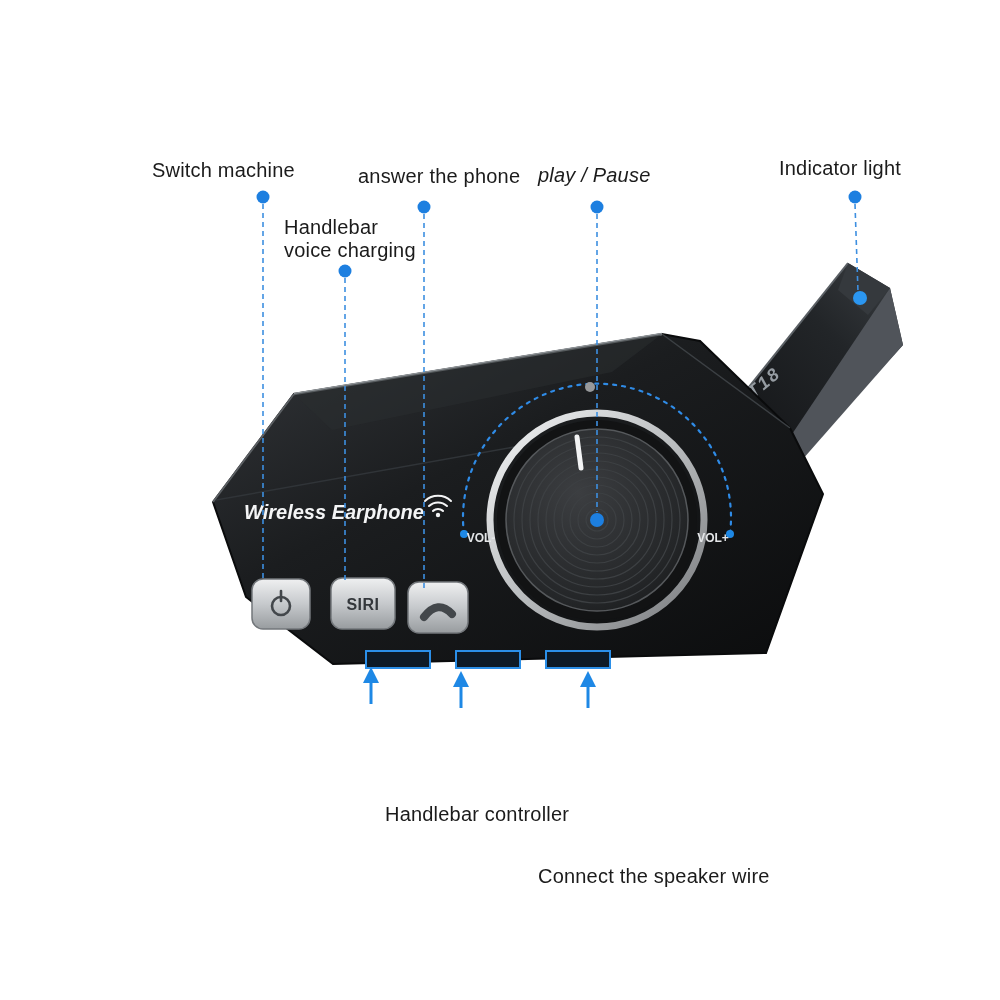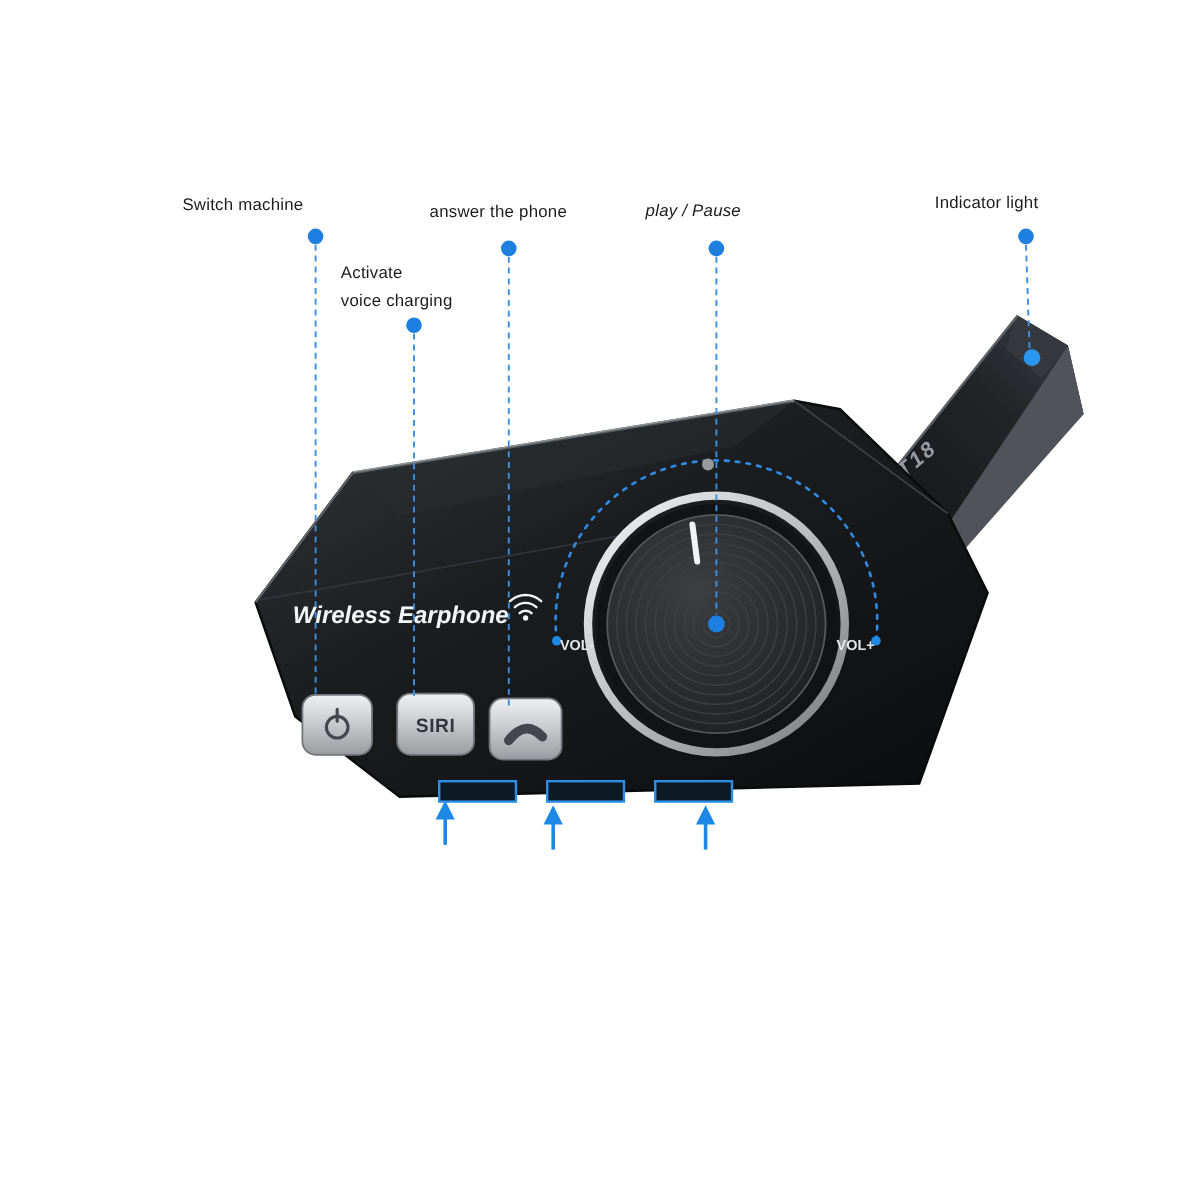--- a/index.html
+++ b/index.html
@@ -1,20 +1,20 @@
 <!DOCTYPE html>
 <html><head>
 <meta charset="utf-8">
 <style>
   * { margin:0; padding:0; box-sizing:border-box; }
   html,body { width:1000px; height:1000px; background:#ffffff; }
   body { font-family:"Liberation Sans", sans-serif; }
   .stage { position:relative; width:1000px; height:1000px; background:#ffffff; overflow:hidden; }
   .stage svg { position:absolute; left:0; top:0; }
-  .lbl { position:absolute; font-size:14px; color:#1b1b1b; letter-spacing:.2px;
+  .lbl { position:absolute; font-size:20px; color:#1b1b1b; letter-spacing:.2px;
          white-space:nowrap; line-height:23px; }
   svg text { font-family:"Liberation Sans", sans-serif; }
 </style>
 </head>
 <body>
 
 <div class="stage">
 
   <svg width="1000" height="1000" viewBox="0 0 1000 1000">
     <defs>
@@ -148,26 +148,28 @@
       <g>
         <polygon points="588,671 580,687 596,687" stroke="none"></polygon>
         <line x1="588" y1="685" x2="588" y2="708" stroke-width="3"></line>
       </g>
     </g>
   </svg>
 
   <div class="lbl" style="left:152px; top:159px;">Switch machine</div>
 
   <div class="lbl" style="left:284px; top:216px;">
-    <div>Activate</div>
+    <div>Handlebar</div>
     <div>voice charging</div>
   </div>
 
   <div class="lbl" style="left:358px; top:165px;">answer the phone</div>
 
   <div class="lbl" style="left:538px; top:164px;font-style:italic;">play / Pause</div>
 
   <div class="lbl" style="left:779px; top:157px;text-align:center;">Indicator light</div>
 
+  <div class="lbl" style="left:385px; top:803px;">Handlebar controller</div>
 
 
+  <div class="lbl" style="left:538px; top:865px;">Connect the speaker wire</div>
 
 </div>
 
 </body></html>

